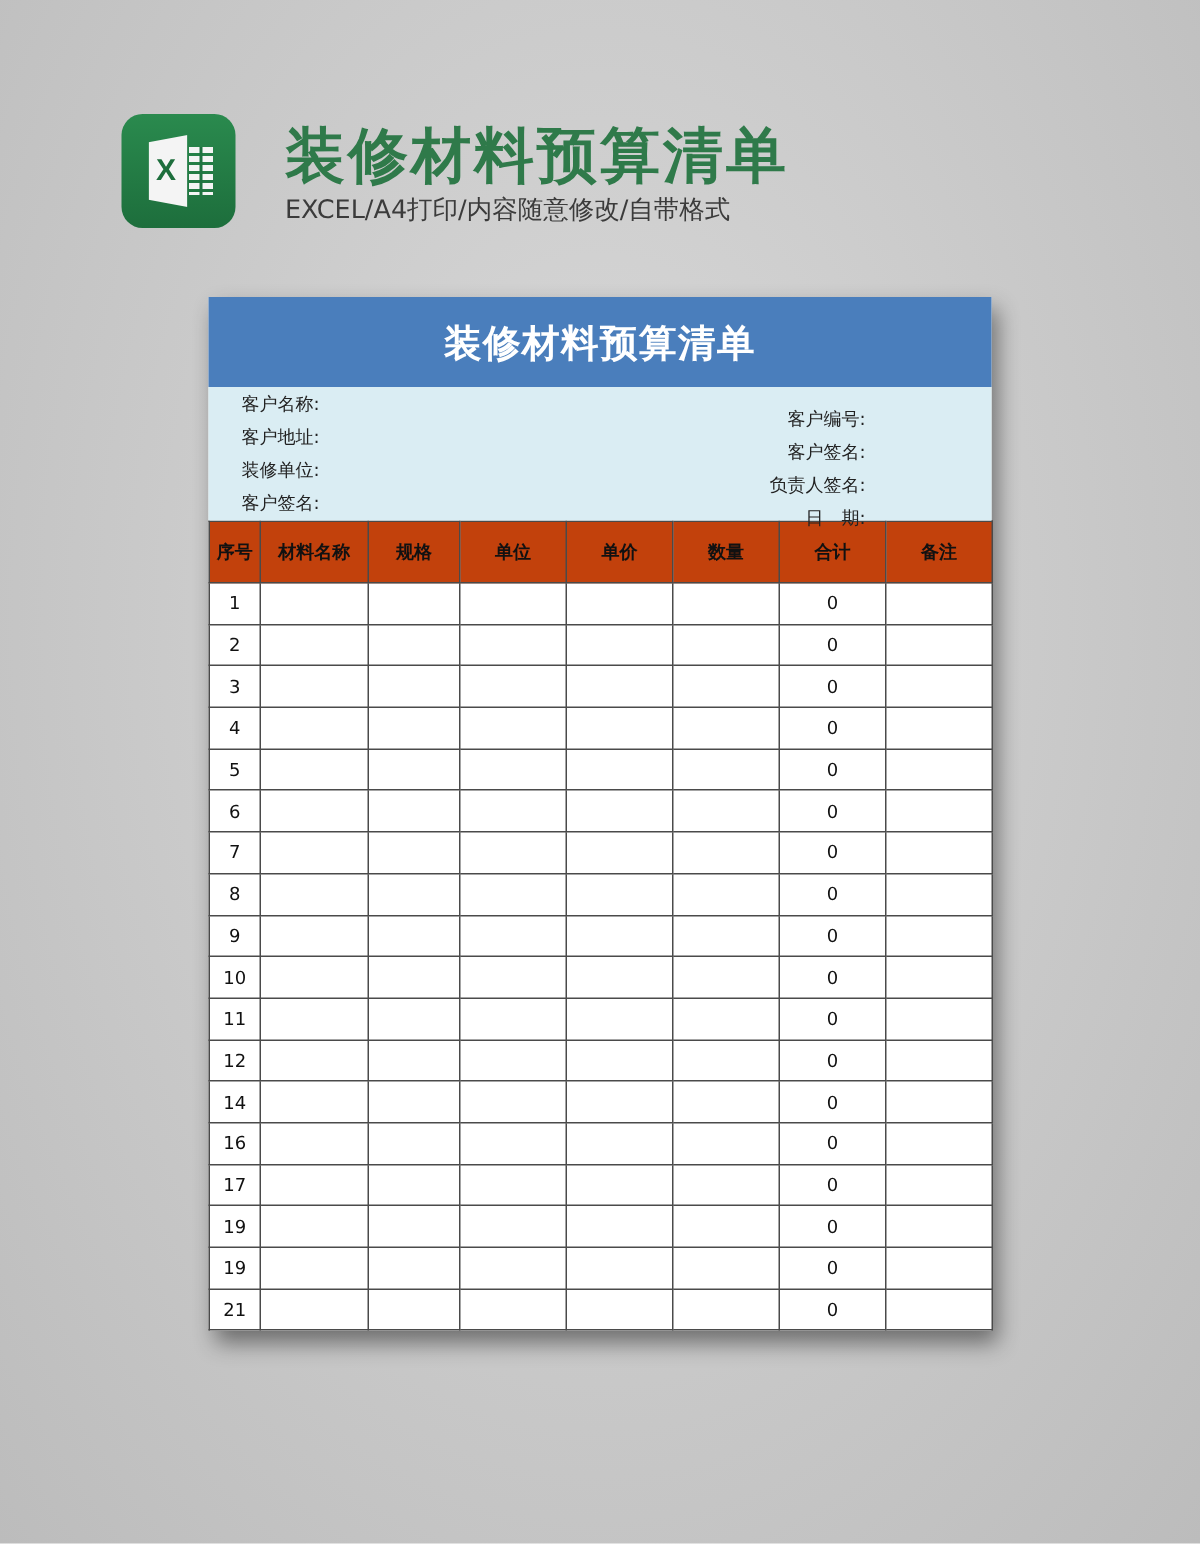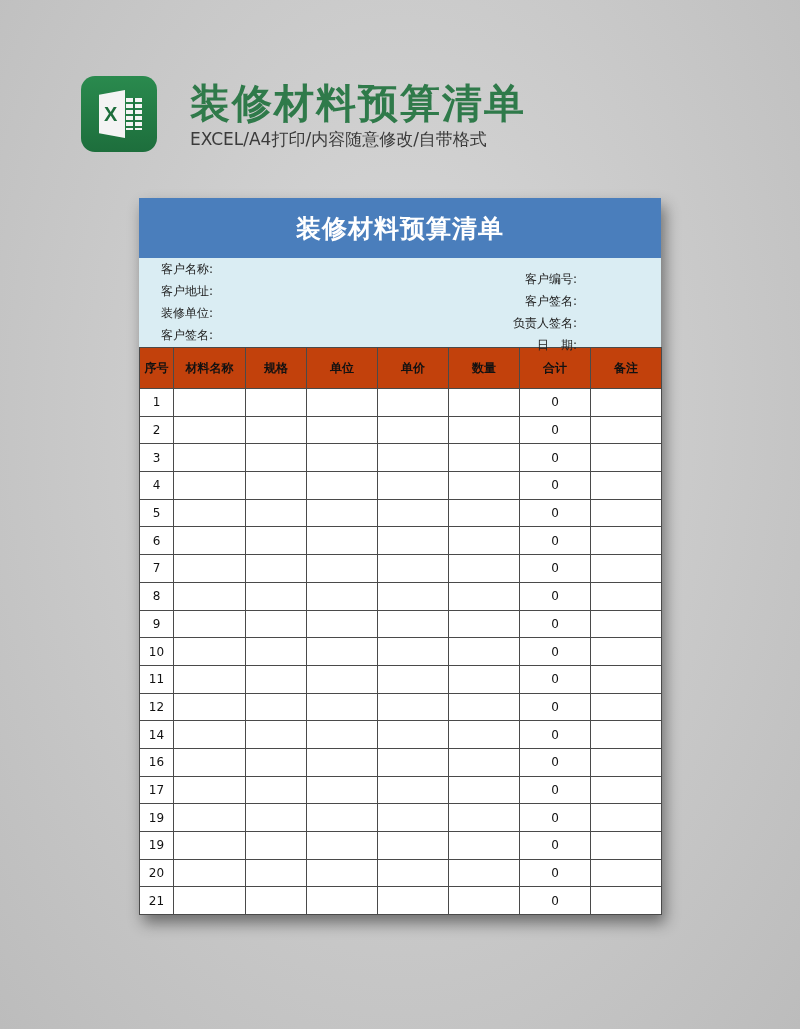--- a/index.html
+++ b/index.html
@@ -240,30 +240,20 @@
           <td>19</td>
           <td></td>
           <td></td>
           <td></td>
           <td></td>
           <td></td>
           <td>0</td>
           <td></td>
         </tr>
         <tr>
-          <td>20</td>
-          <td></td>
-          <td></td>
-          <td></td>
-          <td></td>
-          <td></td>
-          <td>0</td>
-          <td></td>
-        </tr>
-        <tr>
           <td>21</td>
           <td></td>
           <td></td>
           <td></td>
           <td></td>
           <td></td>
           <td>0</td>
           <td></td>
         </tr>
       </tbody>

